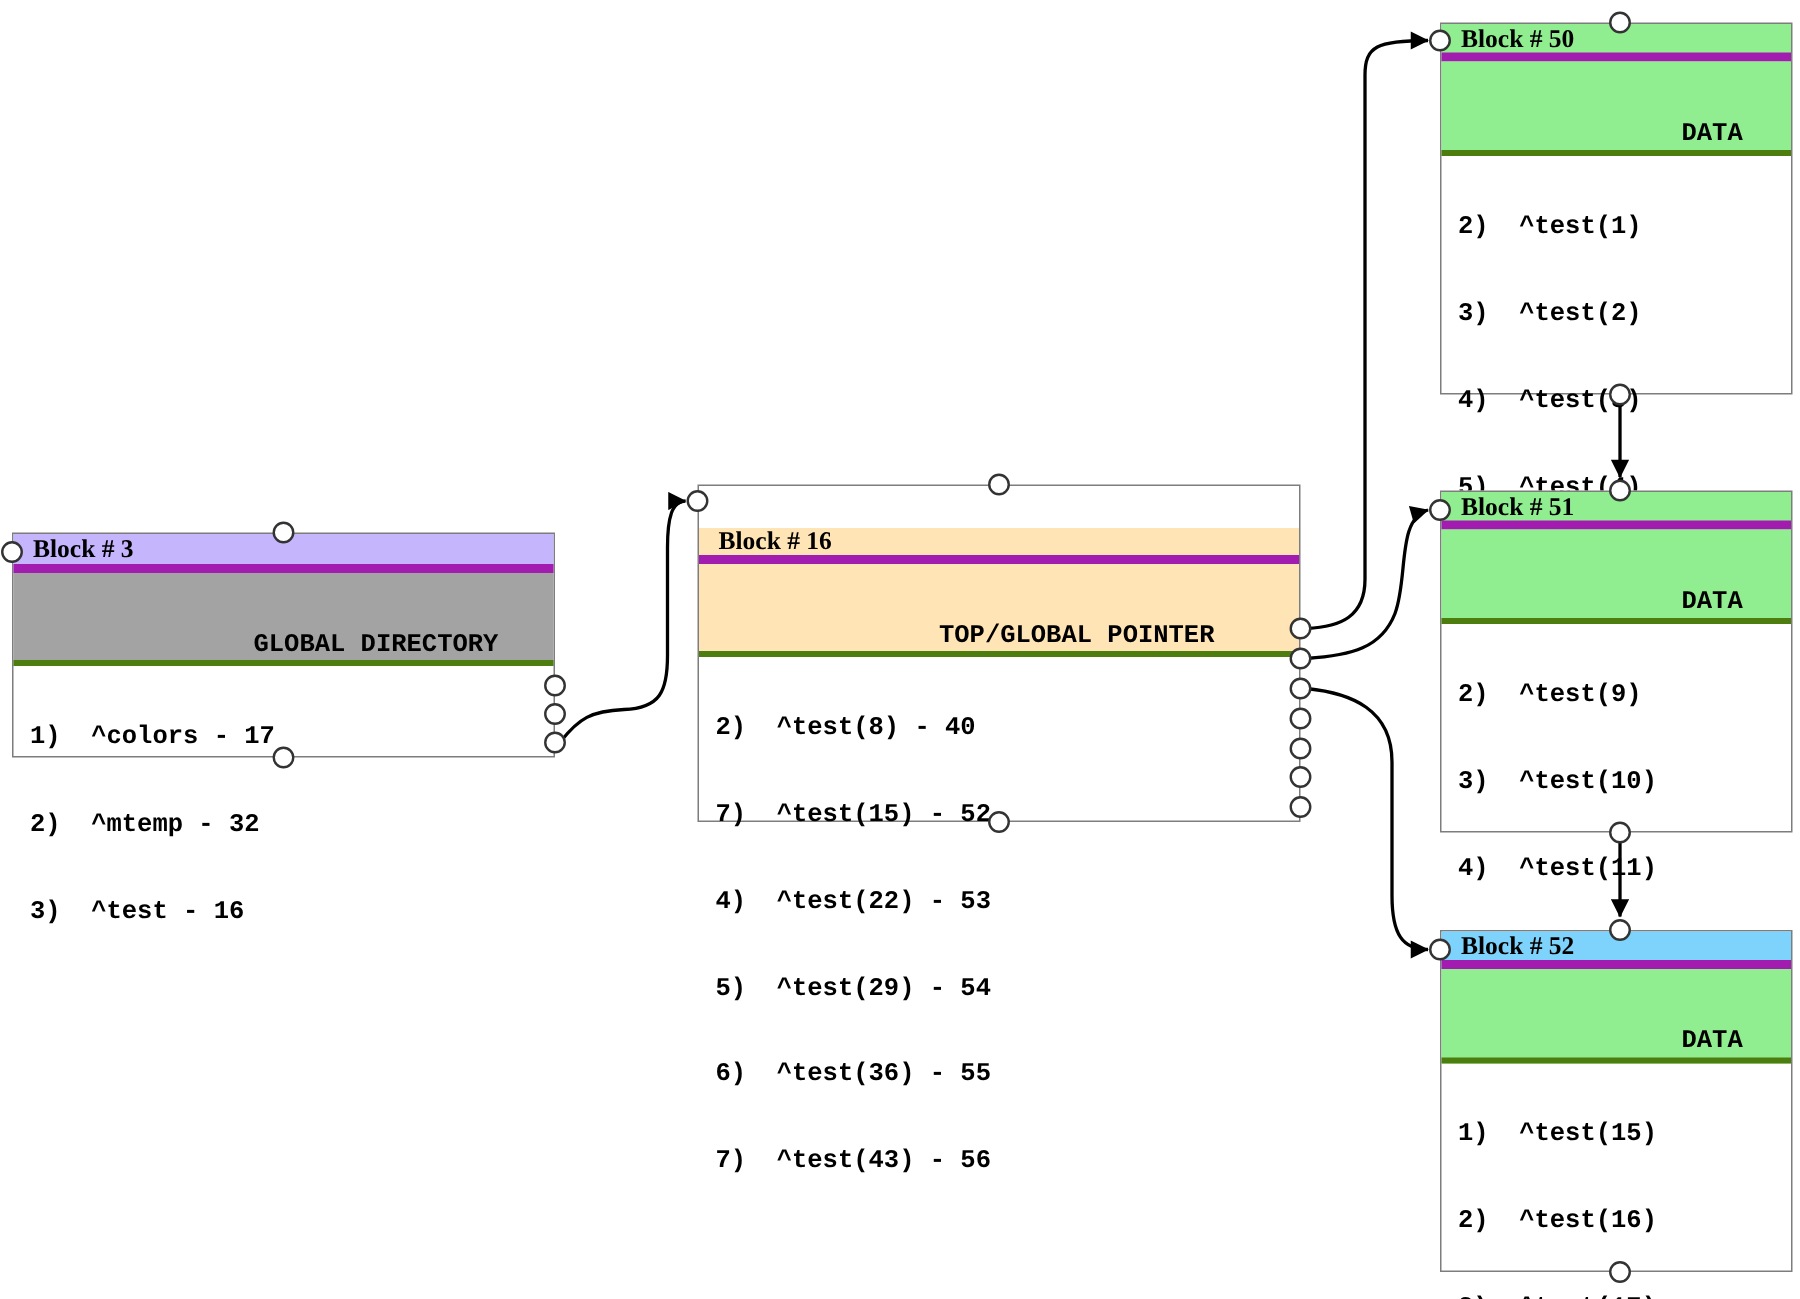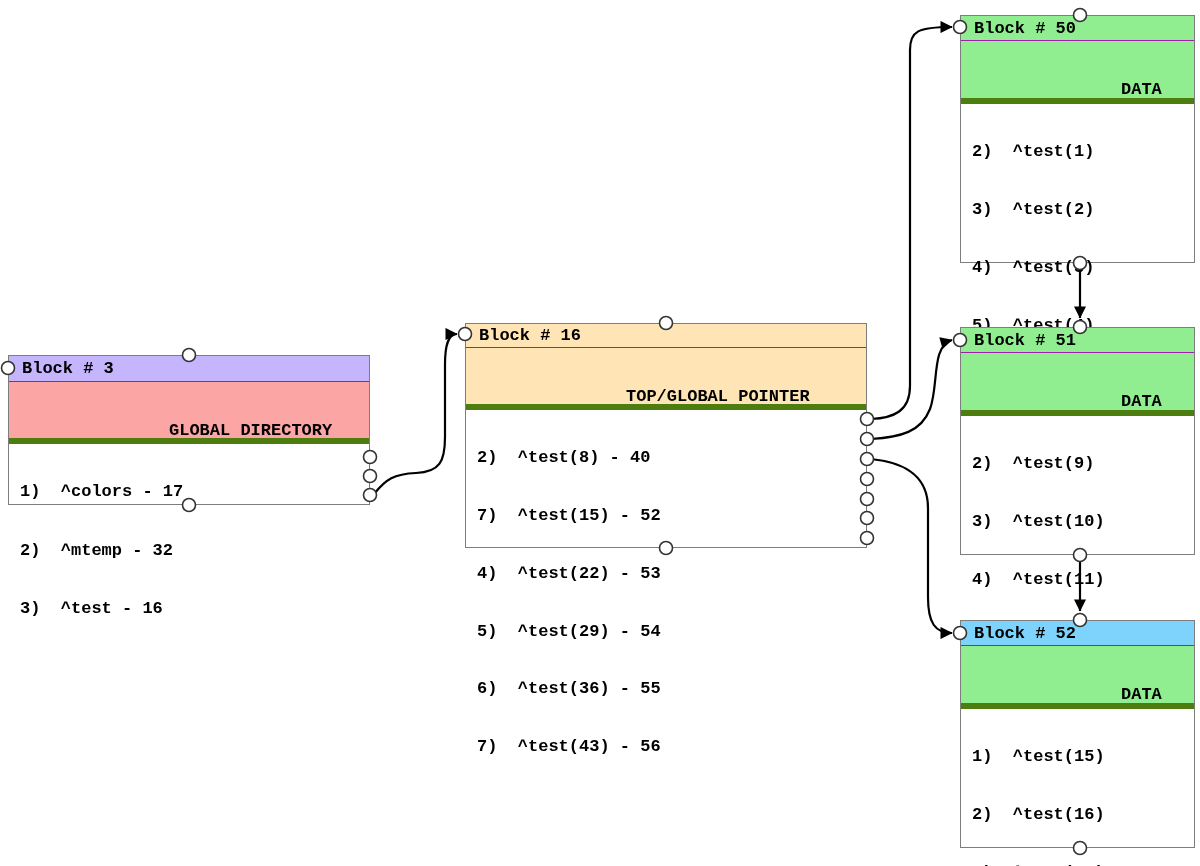--- a/index.html
+++ b/index.html
@@ -7,61 +7,62 @@
     position:relative;width:1200px;height:866px;overflow:hidden;
     background:#ffffff;
     font-family:"Liberation Mono","DejaVu Sans Mono",monospace;
     font-weight:bold;color:#000;font-size:17px;
   }
   .block{
     position:absolute;box-sizing:border-box;
     border:1px solid #7d7d7d;background:#ffffff;
   }
   .block .title{
-    box-sizing:border-box;border-bottom:1px solid #a21caf;
+    box-sizing:border-box;border-bottom:6px solid #a21caf;
     padding-left:13px;display:flex;align-items:center;white-space:pre;
     overflow:hidden;
+    font-family:Liberation Serif, serif;
   }
   .block .info{
-    box-sizing:border-box;border-bottom:6px solid #4d7c0f;
+    box-sizing:border-box;border-bottom:4px solid #4d7c0f;
     padding:1px 0 0 10px;white-space:pre;overflow:hidden;
   }
   .block .info .trow{position:relative;}
   .block .info .desc{position:absolute;left:150px;top:0;}
   .block .body{padding-left:11px;white-space:pre;overflow:hidden;}
   
   .b3  .info div{line-height:20.3px} .b3  .row{line-height:20.6px}
   .b16 .info div{line-height:20.3px} .b16 .row{line-height:19.85px}
   .bgr .info div{line-height:20.6px} .bgr .row{line-height:20px}
   #edge-layer{position:absolute;left:0;top:0;pointer-events:none;}
 </style>
 </head>
 <body>
 
 <div id="canvas">
 
   <div class="block b3" style="left:8px;top:355px;width:362px;height:150px">
     <div class="title" style="height: 26px; background: #c4b5fd;">Block # 3</div>
-    <div class="info" style="height: 62px; background: #fca5a5;">
+    <div class="info" style="height: 62px; background: #a3a3a3;">
       <div class="trow">
         <span>Type: 9</span>
         <span class="desc">GLOBAL DIRECTORY</span>
       </div>
       
       
     </div>
     <div class="body">
       <div class="row">1)  ^colors - 17</div>
       <div class="row">2)  ^mtemp - 32</div>
       <div class="row">3)  ^test - 16</div>
     </div>
   </div>
 
   <div class="block b16" style="left:465px;top:323px;width:402px;height:225px">
-    <div class="title" style="height: 24px; background: rgb(255, 228, 181);">Block # 16</div>
+    <div class="title" style="height: 24px; background: rgb(255, 228, 181); margin-top: 28px;">Block # 16</div>
     <div class="info" style="height: 62px; background: rgb(255, 228, 181);">
       <div class="trow">
         <span>Type: 70</span>
         <span class="desc">TOP/GLOBAL POINTER</span>
       </div>
       
       
     </div>
     <div class="body">
       <div class="row">2)  ^test(8) - 40</div>

